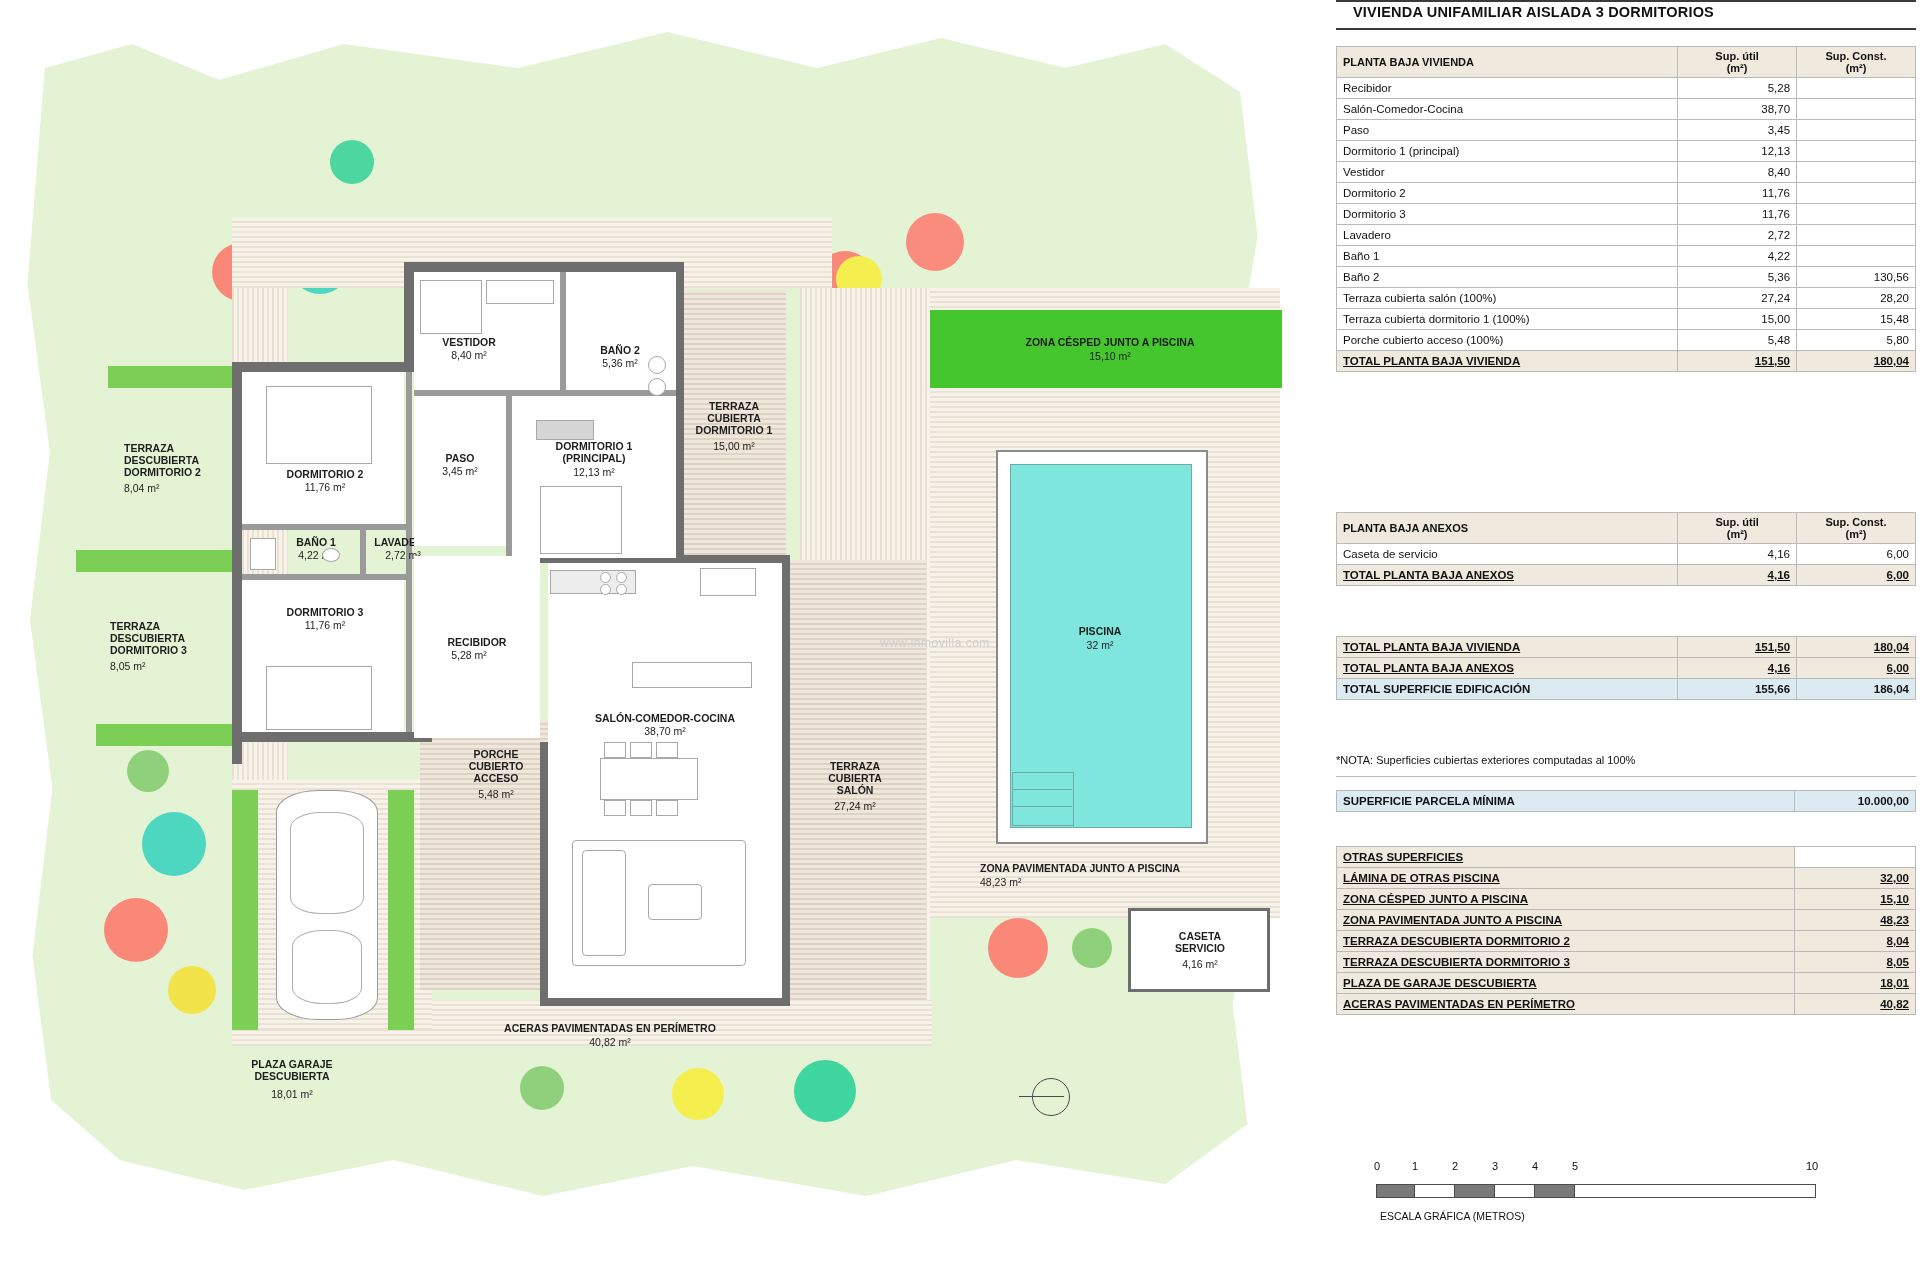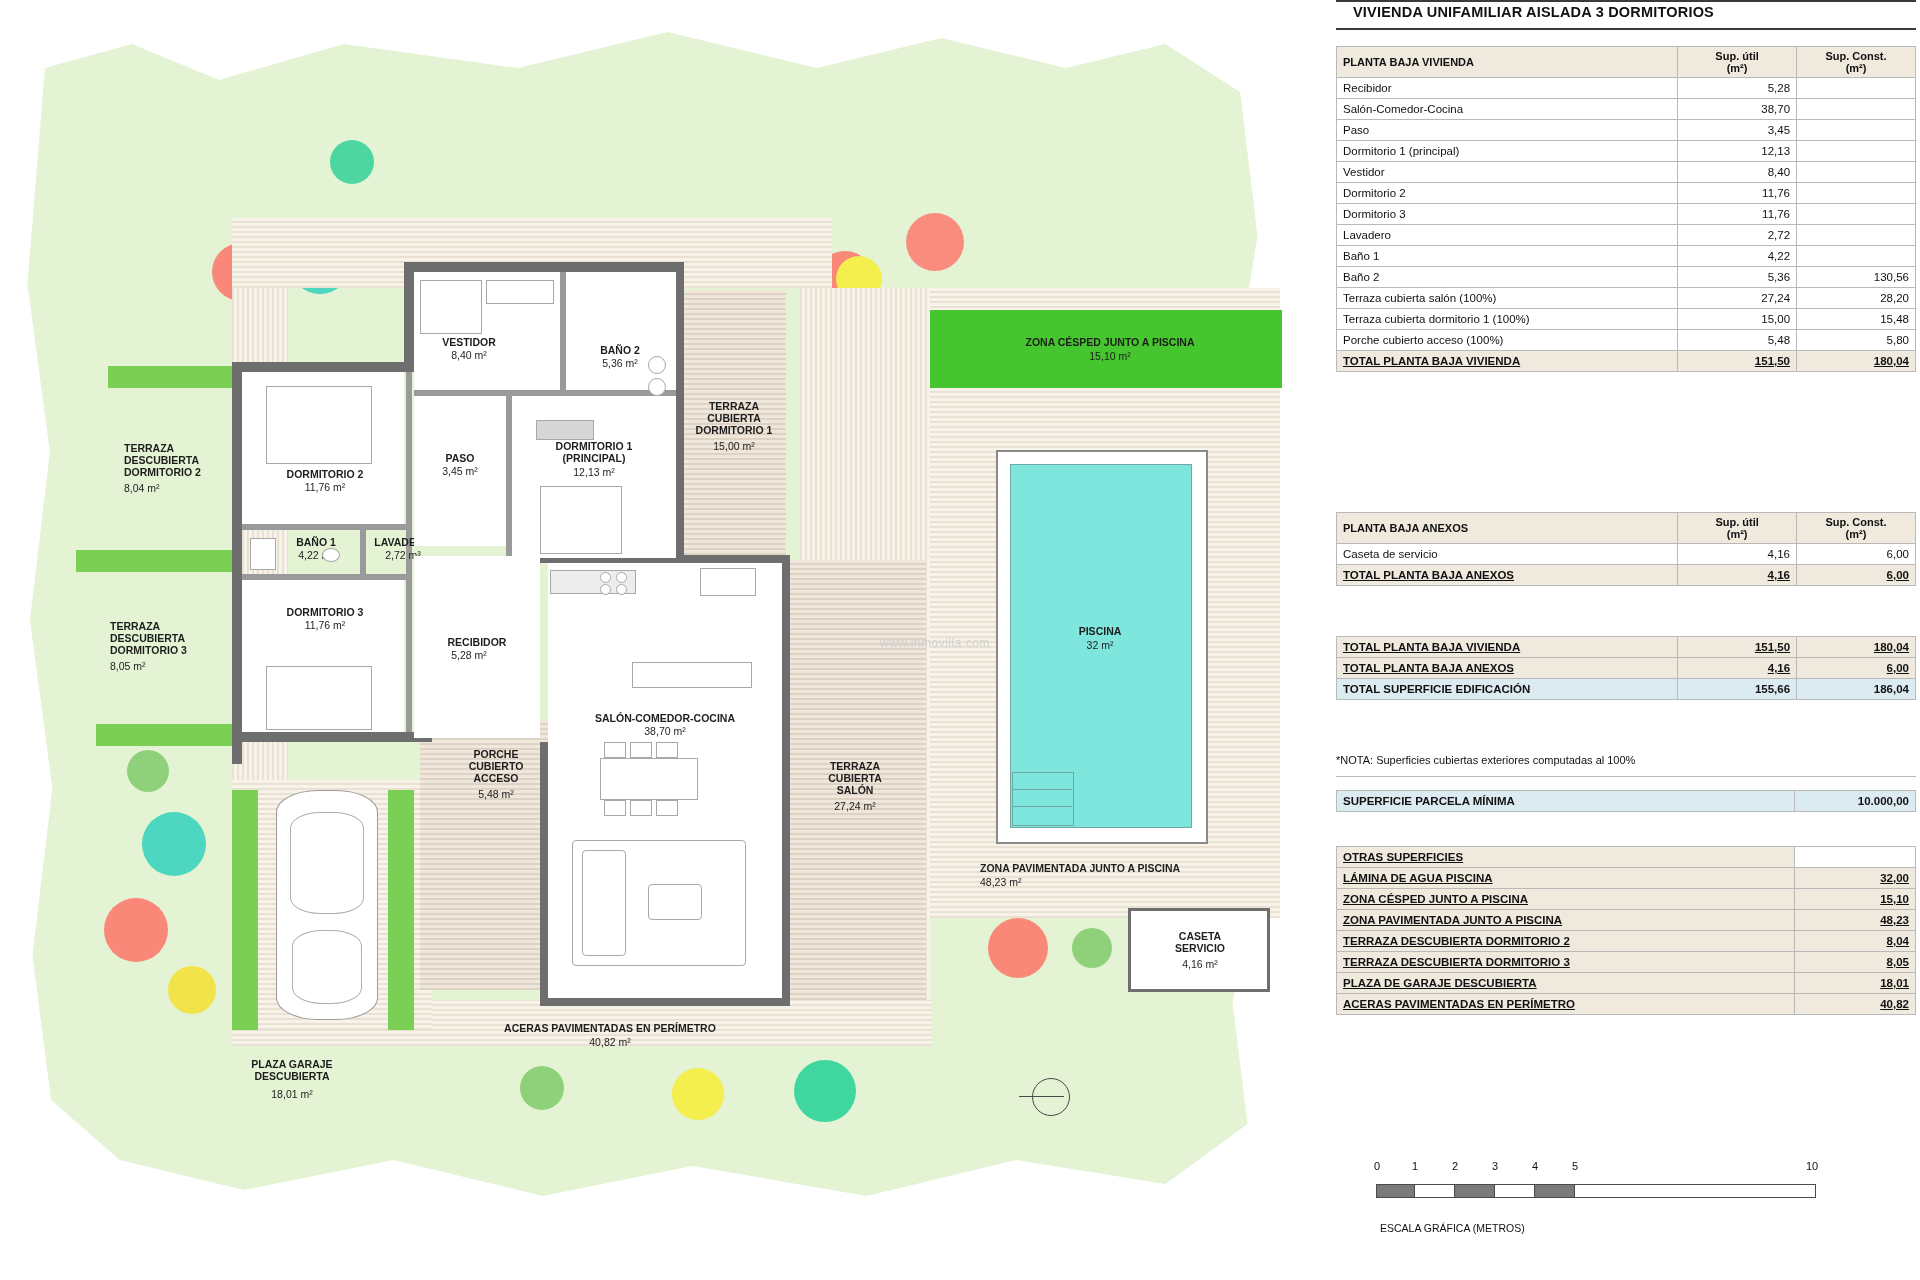--- a/index.html
+++ b/index.html
@@ -405,21 +405,21 @@
   </tbody>
     </table>
 
   <table class="t" style="left:16px;top:846px;width:580px;">
     <tbody>
         <tr>
       <td class="tot" style="width:444px;">OTRAS SUPERFICIES</td>
       <td class="plain" style="width:108px;"></td>
     </tr>
     <tr>
-          <td class="tot">LÁMINA DE AGUA PISCINA</td>
+          <td class="tot">LÁMINA DE OTRAS PISCINA</td>
           <td class="tot num">32,00</td>
         </tr>
     <tr>
           <td class="tot">ZONA CÉSPED JUNTO A PISCINA</td>
           <td class="tot num">15,10</td>
         </tr>
     <tr>
           <td class="tot">ZONA PAVIMENTADA JUNTO A PISCINA</td>
           <td class="tot num">48,23</td>
         </tr>
@@ -451,15 +451,15 @@
     <div class="sc-num" style="left:196px;top:0px;">5</div>
     <div class="sc-num" style="left:430px;top:0px;">10</div>
 
     <div class="sc-seg sc-dark" style="left:0px;top:24px;width:38px;"></div>
     <div class="sc-seg sc-light" style="left:38px;top:24px;width:40px;"></div>
     <div class="sc-seg sc-dark" style="left:78px;top:24px;width:40px;"></div>
     <div class="sc-seg sc-light" style="left:118px;top:24px;width:40px;"></div>
     <div class="sc-seg sc-dark" style="left:158px;top:24px;width:40px;"></div>
     <div class="sc-seg sc-light" style="left:198px;top:24px;width:240px;"></div>
 
-    <div class="sc-cap" style="left:-2px;top:62px;padding-left:6px;">ESCALA GRÁFICA (METROS)</div>
+    <div class="sc-cap" style="left:-2px;top:50px;padding-left:6px;">ESCALA GRÁFICA (METROS)</div>
   </div>
 </div>
 
 </body></html>

